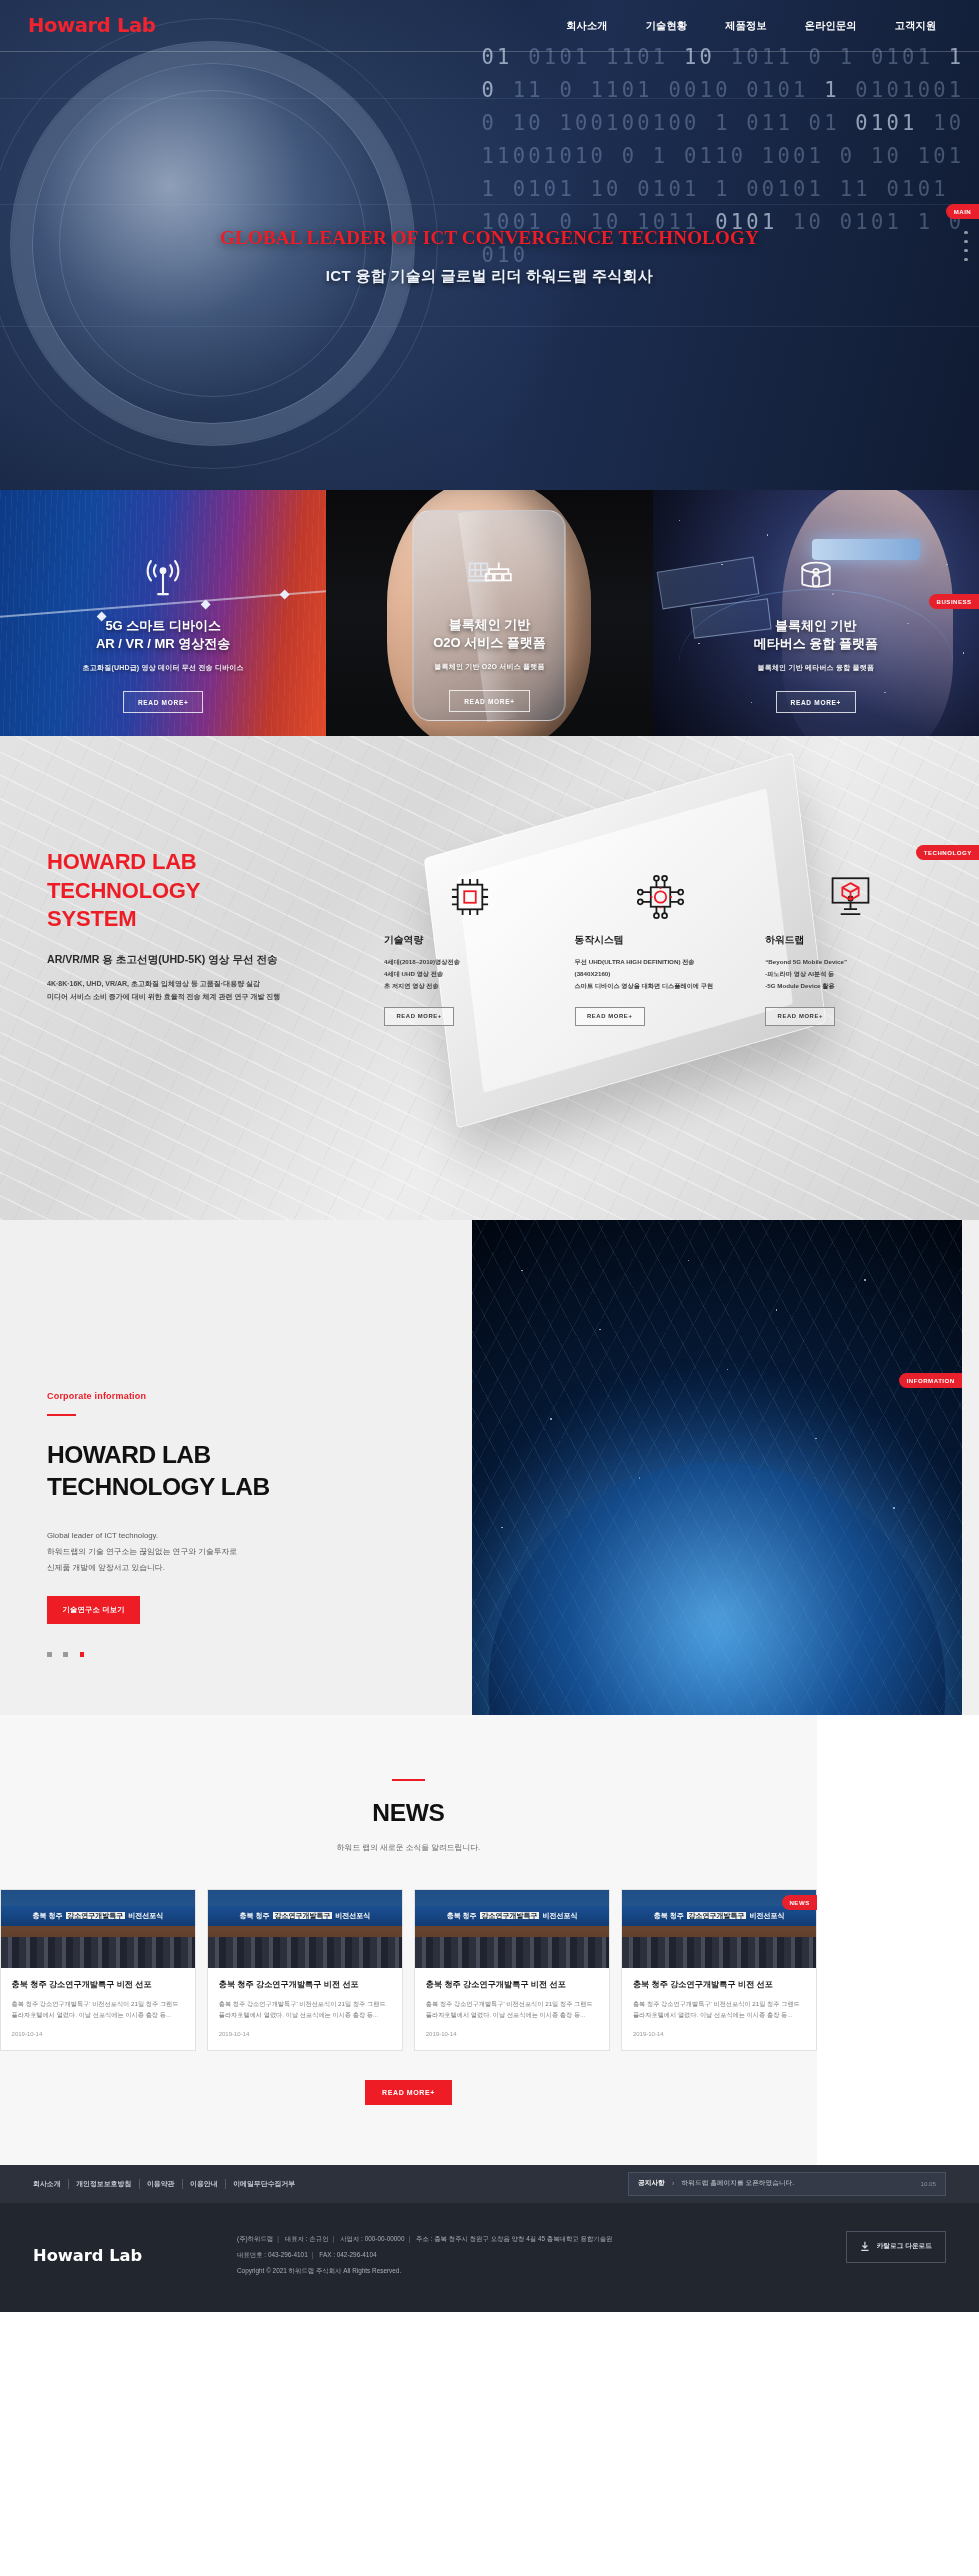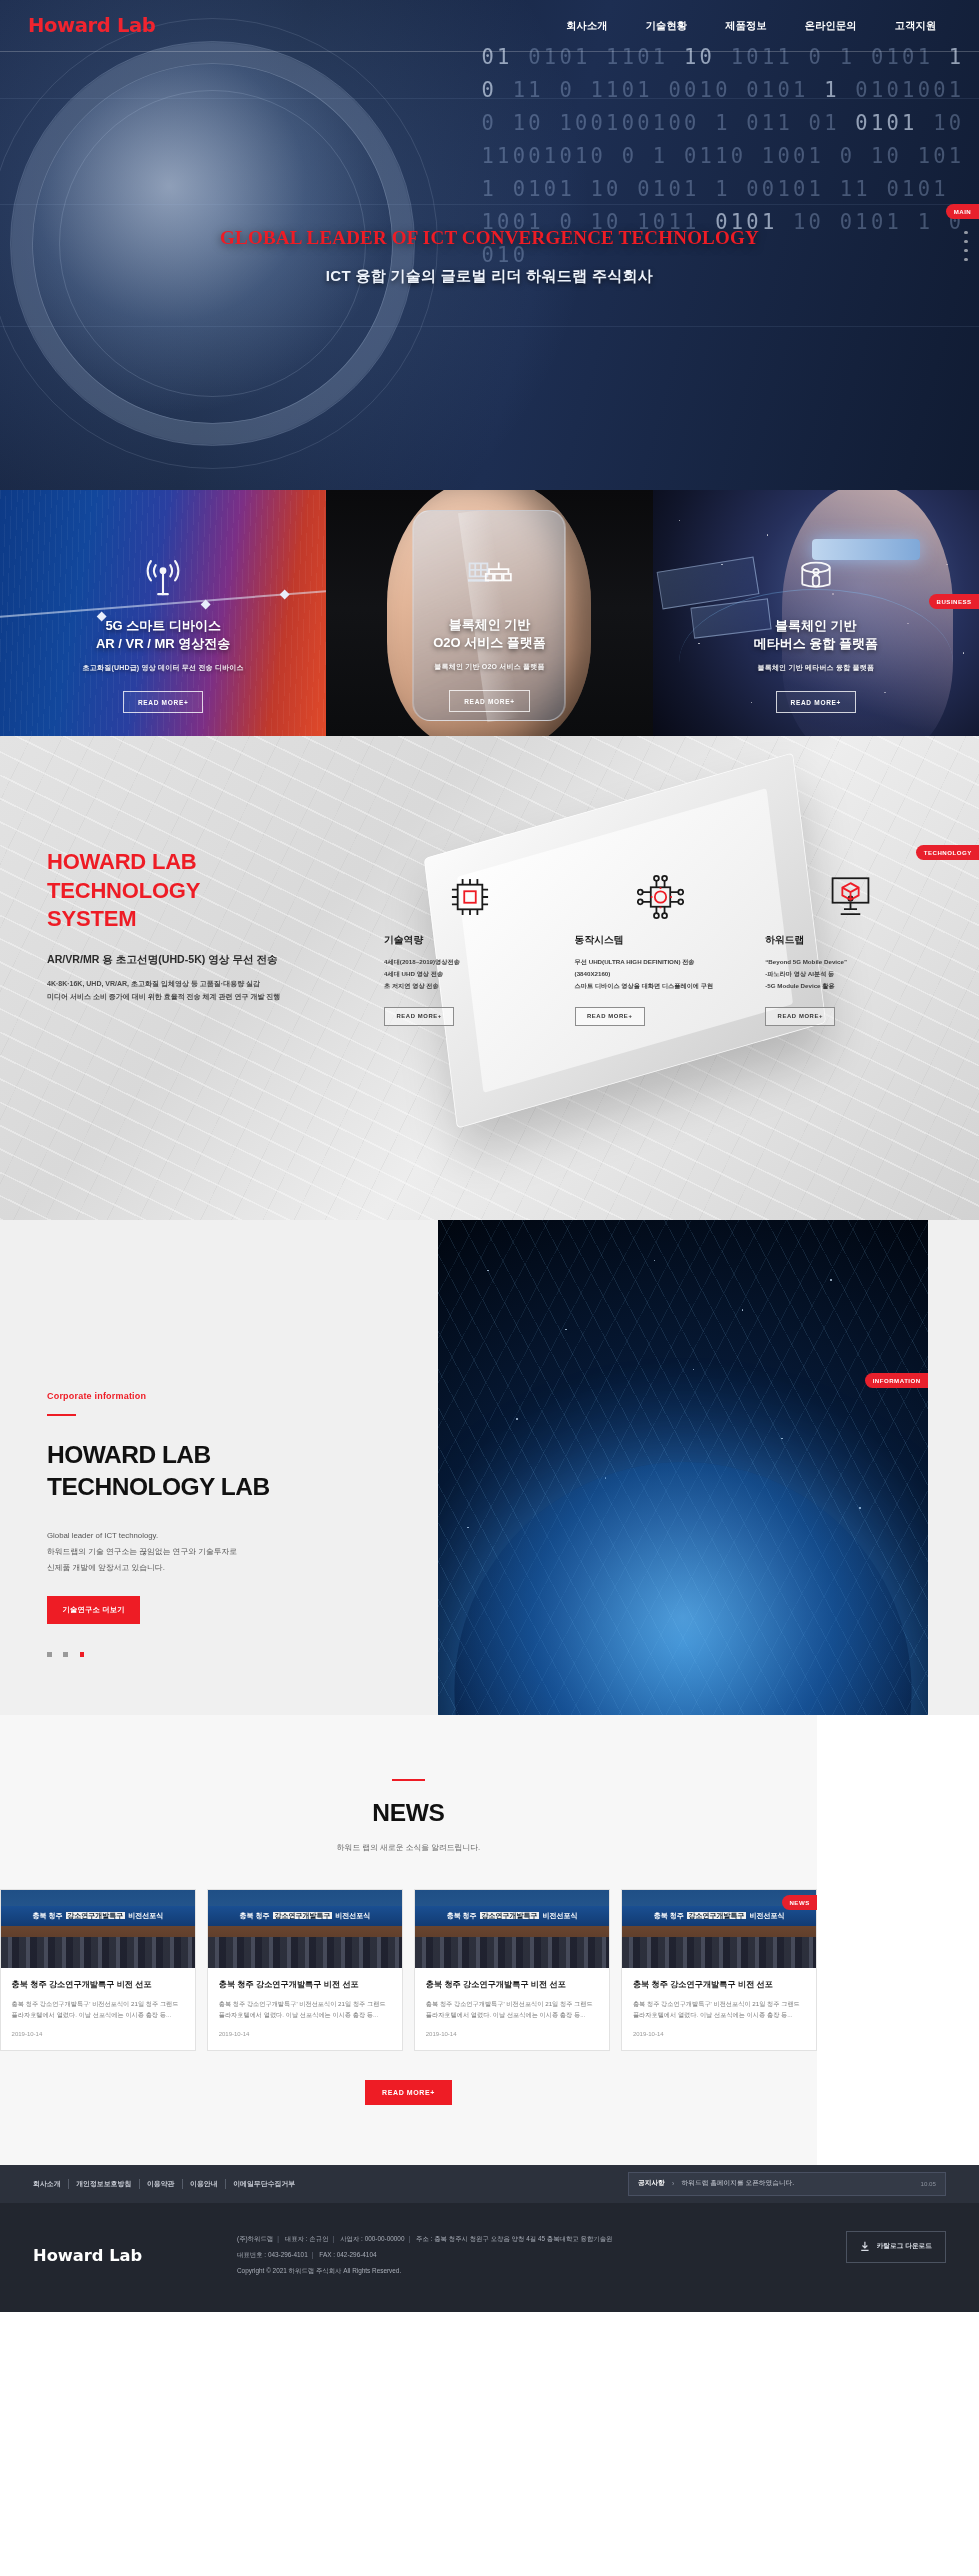--- a/index.html
+++ b/index.html
@@ -157,21 +157,21 @@
   .tcol-ic { height:54px; display:flex; align-items:center; justify-content:center; }
   .tcol-h { margin-top:9.8px; font-size:9.8px; font-weight:bold; color:#1d1d1d; }
   .tcol-p { margin-top:9px; font-size:6.2px; font-weight:bold; color:#3e3e3e; line-height:1.95; }
   .btn-gray {
     margin-top:14.7px; display:inline-block; border:0.8px solid #8d8d8d; color:#333;
     font-size:5.9px; font-weight:bold; letter-spacing:0.6px; padding:5.7px 11.4px; background:rgba(255,255,255,.5);
   }
 
   
   .corp { position:relative; width:979px; height:495px; display:flex; background:#f0f0f0; }
-  .corp-l { width:438px; position:relative; padding:171px 0 0 47px; }
+  .corp-l { width:472px; position:relative; padding:171px 0 0 47px; }
   .corp-kicker { color:#ee1c25; font-size:9px; font-weight:bold; letter-spacing:0.2px; }
   .corp-bar { width:29px; height:2.4px; background:#ee1c25; margin:13px 0 23px; }
   .corp-h { font-size:24.5px; font-weight:bold; color:#111; line-height:1.3; letter-spacing:-0.5px; }
   .corp-p { margin-top:24.5px; font-size:7.8px; color:#555; line-height:2.05; }
   .corp-btn {
     margin-top:21px; display:inline-block; background:#ee1c25; color:#fff;
     font-size:7.3px; font-weight:bold; padding:9px 15.5px; letter-spacing:0.2px;
   }
   .corp-dots { margin-top:28px; display:flex; gap:11.4px; align-items:center; }
   .corp-dots i { width:4.9px; height:4.9px; background:#9a9a9a; display:block; }

